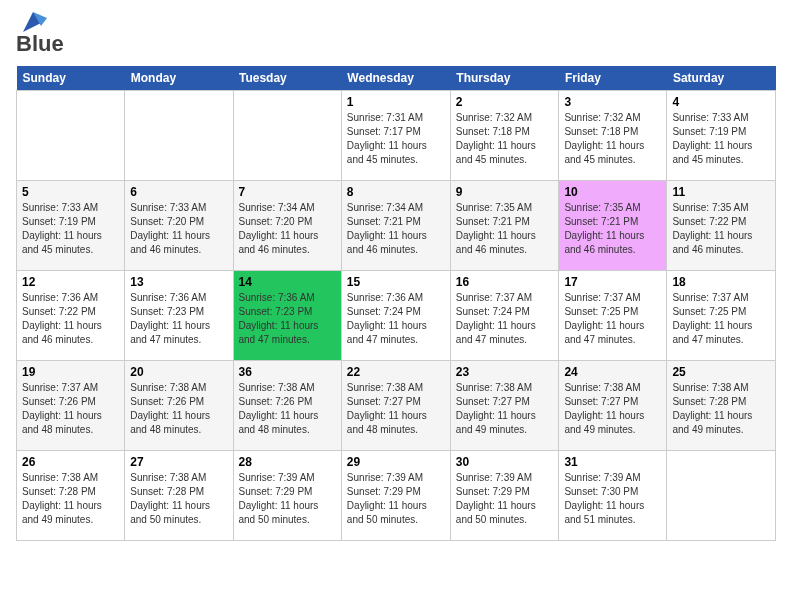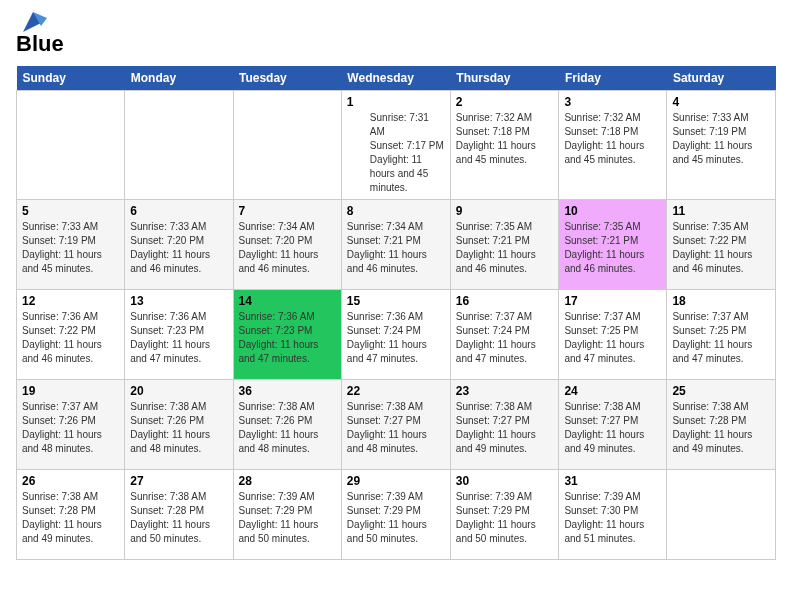--- a/index.html
+++ b/index.html
@@ -85,21 +85,21 @@
 
 <div class="header">
   <div class="logo">
     <div style="display:flex; flex-direction:column; align-items:flex-start;">
       <div style="display:flex; align-items:center;">
         <svg width="28" height="28" viewBox="0 0 28 28" style="margin-left:3px; margin-top:-8px;">
           <polygon points="4,24 14,4 24,14" fill="#2a5aad"></polygon>
           <polygon points="14,4 28,10 22,18" fill="#4a90d9"></polygon>
         </svg>
       </div>
-      <span class="logo-text" style="color:#000000; margin-top:-4px;text-align:right;">Blue</span>
+      <span class="logo-text" style="color:#404040; margin-top:-4px;text-align:right;">Blue</span>
     </div>
   </div>
   <div class="title-block">
     <div class="month-title"></div>
     <div class="subtitle"></div>
   </div>
 </div>
 
 <table>
   <thead>
@@ -113,21 +113,21 @@
         <th>Saturday</th>
       </tr>
   </thead>
   <tbody id="calendar-body">
   <tr>
         <td class="empty-cell"></td>
         <td class="empty-cell"></td>
         <td class="empty-cell"></td>
         <td style="background-color: rgb(255, 255, 255);">
           <div class="day-num">1</div>
-          <div class="day-info" style="white-space: pre-line; margin-left: 23px;">Sunrise: 7:31 AM
+          <div class="day-info" style="white-space: pre-line;">Sunrise: 7:31 AM
 Sunset: 7:17 PM
 Daylight: 11 hours and 45 minutes.</div>
         </td>
         <td style="background-color: rgb(255, 255, 255);">
           <div class="day-num">2</div>
           <div class="day-info" style="white-space: pre-line;">Sunrise: 7:32 AM
 Sunset: 7:18 PM
 Daylight: 11 hours and 45 minutes.</div>
         </td>
         <td style="background-color: rgb(255, 255, 255);">

